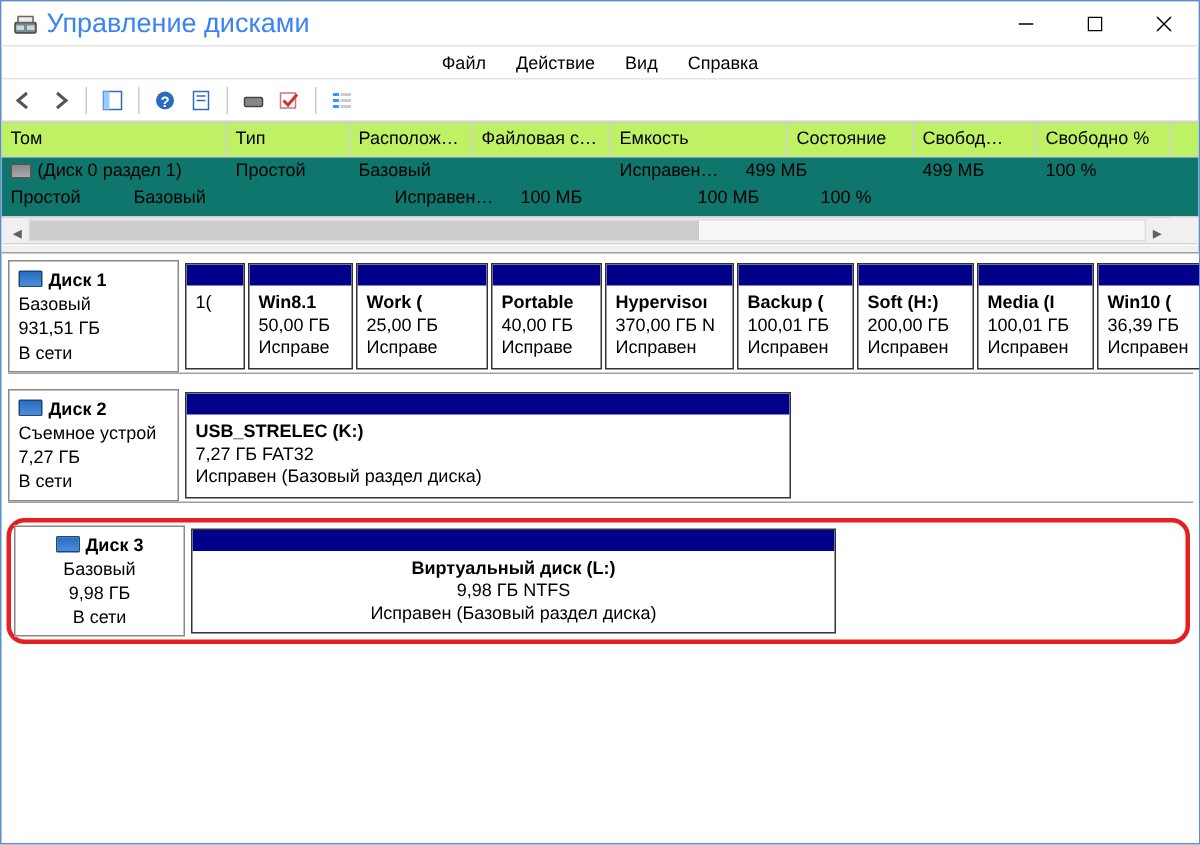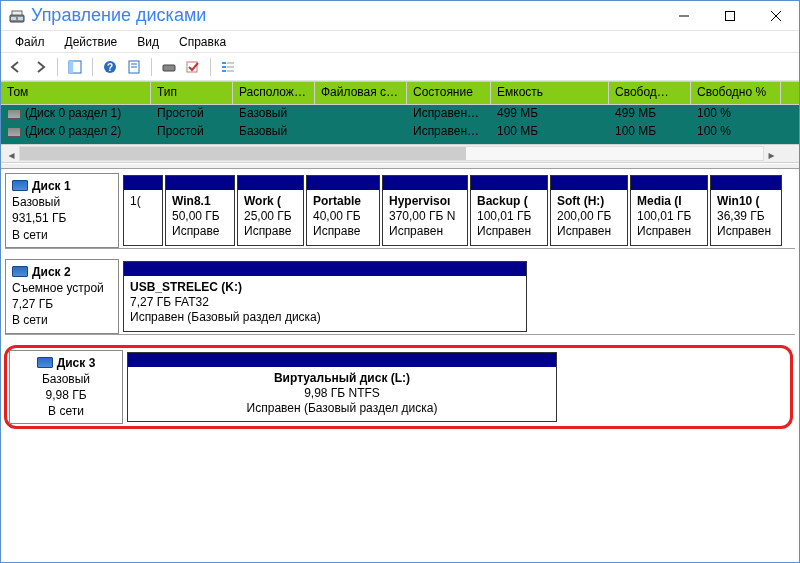--- a/index.html
+++ b/index.html
@@ -5,30 +5,30 @@
 * { box-sizing: border-box; margin: 0; padding: 0; }
 body { font-family: "Segoe UI", Tahoma, sans-serif; font-size: 12px; background: #fff; width: 800px; height: 563px; overflow: hidden; border: 1px solid #5a8fc9; }
 
 
 .titlebar { display: flex; align-items: center; height: 30px; background: #fff; border-bottom: 1px solid #e5e5e5; padding: 0 0 0 8px; }
 .titlebar .app-icon { width: 16px; height: 16px; margin-right: 6px; display: inline-flex; align-items: center; justify-content: center; }
 .titlebar .title { flex: 1; font-size: 18px; color: #3b82f6; }
 .titlebar .win-btn { width: 46px; height: 30px; display: flex; align-items: center; justify-content: center; color: #000; }
 
 
-.menubar { display: flex; align-items: center; height: 22px; padding: 0 4px; border-bottom: 1px solid #e5e5e5; }
+.menubar { display: flex; align-items: center; height: 22px; padding: 0 4px; border-bottom: 1px solid #e5e5e5; justify-content: center; }
 .menubar .menu-item { padding: 2px 10px; font-size: 12px; color: #000; }
 
 
 .toolbar { display: flex; align-items: center; height: 28px; padding: 0 4px; gap: 2px; border-bottom: 1px solid #e5e5e5; }
 .toolbar .tool-btn { width: 22px; height: 22px; display: flex; align-items: center; justify-content: center; border: 1px solid transparent; }
 .toolbar .sep { width: 1px; height: 18px; background: #ccc; margin: 0 4px; }
 
 
-.vol-header { display: flex; height: 24px; border-top: 1px solid #ccc; border-bottom: 1px solid #d0d0d0; background: #84cc16; font-size: 12px; }
+.vol-header { display: flex; height: 24px; border-top: 1px solid #ccc; border-bottom: 1px solid #d0d0d0; background: #bef264; font-size: 12px; }
 .vol-header .col { padding: 3px 6px; border-right: 1px solid #d0d0d0; white-space: nowrap; overflow: hidden; text-overflow: ellipsis; position: relative; }
 
 
 .vol-rows { overflow-y: auto; background: #0f766e; border-bottom: 1px solid #d0d0d0; }
 .vol-row { display: flex; height: 18px; font-size: 12px; }
 .vol-row .cell { padding: 1px 6px; white-space: nowrap; overflow: hidden; text-overflow: ellipsis; }
 .vol-row .disk-glyph { width: 14px; height: 10px; background: linear-gradient(#888, #aaa); border: 1px solid #555; border-radius: 1px; display: inline-block; margin-right: 4px; vertical-align: middle; }
 
 
 .hscroll-area { height: 18px; display:flex; background: #f0f0f0; border-bottom: 1px solid #d0d0d0;}
@@ -155,39 +155,38 @@
         <rect x="6" y="10" width="7" height="2" fill="#ccc"></rect>
       </svg>
     </div>
 </div>
 
 <div class="vol-header">
   <div class="col c0">Том</div>
   <div class="col c2">Тип</div>
   <div class="col c1">Располож…</div>
   <div class="col c3">Файловая с…</div>
+  <div class="col c5">Емкость</div>
   <div class="col c4">Состояние</div>
-  <div class="col c5">Емкость</div>
   <div class="col c6">Свобод…</div>
   <div class="col c7">Свободно %</div>
 </div>
 
 <div class="vol-rows" style="height:40px;">
   <div class="vol-row">
     <div class="cell c0"><span class="disk-glyph"></span><span>(Диск 0 раздел 1)</span></div>
     <div class="cell c1">Простой</div>
     <div class="cell c2">Базовый</div>
     <div class="cell c3"></div>
     <div class="cell c4">Исправен…</div>
     <div class="cell c5">499 МБ</div>
     <div class="cell c6">499 МБ</div>
     <div class="cell c7">100 %</div>
   </div>
   <div class="vol-row">
-    <div class="cell c0"><span class="disk-glyph"></span><span>(Диск 0 раздел 2)</span></div>
     <div class="cell c1">Простой</div>
     <div class="cell c2">Базовый</div>
     <div class="cell c3"></div>
     <div class="cell c4">Исправен…</div>
     <div class="cell c5">100 МБ</div>
     <div class="cell c6">100 МБ</div>
     <div class="cell c7">100 %</div>
   </div>
 </div>
 <div class="hscroll-area">
@@ -219,21 +218,21 @@
           </div>
         </div>
         <div class="part-box" style="width: 70px;">
           <div class="bluebar"></div>
           <div class="part-body">
             <div class="part-name">Win8.1</div>
             <div class="part-meta">50,00 ГБ</div>
             <div class="part-meta">Исправе</div>
           </div>
         </div>
-        <div class="part-box" style="width: 67px;">
+        <div class="part-box" style="width: 88px;">
           <div class="bluebar"></div>
           <div class="part-body">
             <div class="part-name">Work  (</div>
             <div class="part-meta">25,00 ГБ</div>
             <div class="part-meta">Исправе</div>
           </div>
         </div>
         <div class="part-box" style="width: 74px;">
           <div class="bluebar"></div>
           <div class="part-body">

